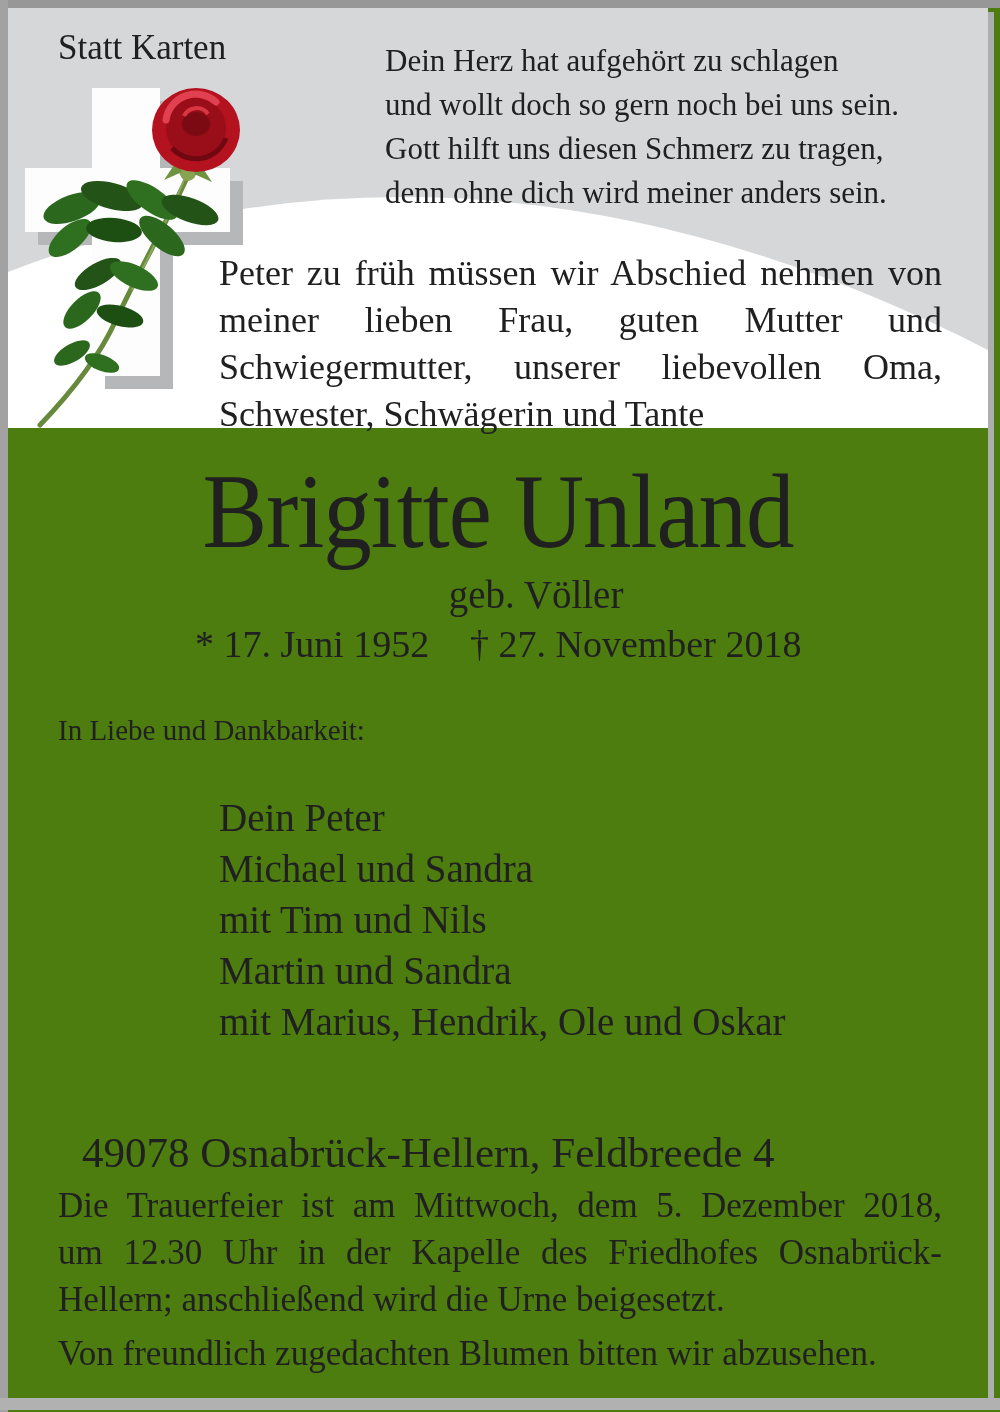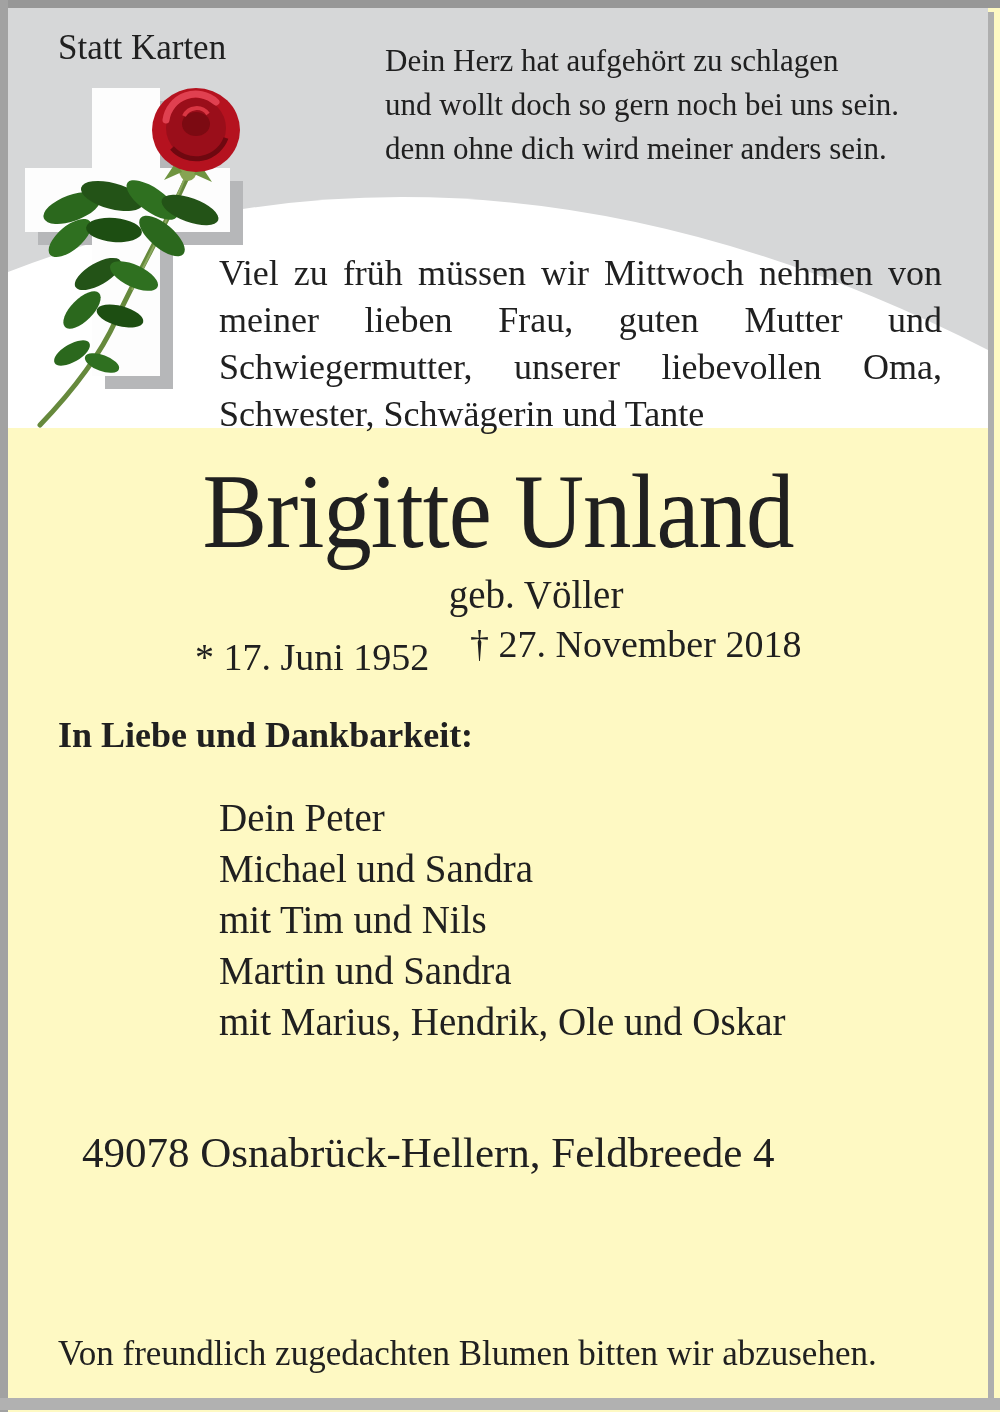--- a/index.html
+++ b/index.html
@@ -1,19 +1,19 @@
 <!DOCTYPE html>
 <html><head>
 <meta charset="utf-8">
 <style>
   html,body{margin:0;padding:0;background:#ffffff;}
   .page{
     position:relative;
     width:1000px;height:1412px;
-    background:#fef9c3;
+    background:#4d7c0f;
     overflow:hidden;
     font-family:"Liberation Serif","DejaVu Serif",serif;
     color:#202020;
   }
   
   .frame-top{position:absolute;left:0;top:0;width:1000px;height:8px;background:#979797;}
   .frame-left{position:absolute;left:0;top:0;width:8px;height:1412px;background:#a2a2a2;}
   .frame-right{position:absolute;left:988px;top:12px;width:6px;height:1392px;background:#aeaeae;}
   .frame-bottom{position:absolute;left:0;top:1398px;width:1000px;height:12px;background:#b1b1b1;}
 
@@ -21,23 +21,23 @@
   .cross-art{position:absolute;left:12px;top:78px;z-index:2;}
 
   .txt{position:absolute;z-index:3;}
   .statt{left:58px;top:28px;font-size:35px;}
   .poem{left:385px;top:26px;font-size:31px;line-height:44px;margin-top:13px;}
   .intro{left:219px;top:250px;width:723px;font-size:36px;line-height:47px;}
   .jline{text-align:justify;text-align-last:justify;}
   .name{left:8px;top:448px;width:980px;text-align:center;font-size:97px;line-height:1.2;
         letter-spacing:-1px;transform:scaleY(1.1);transform-origin:50% 0;}
   .maiden{left:8px;top:572px;width:980px;text-align:center;font-size:39px;padding-left:38px;}
-  .birth{left:195px;top:622px;font-size:38px;margin-top:13px;}
+  .birth{left:195px;top:622px;font-size:38px;}
   .death{left:470px;top:622px;font-size:38px;}
-  .closing{left:58px;top:714px;font-size:36px;font-weight:bold;}
+  .closing{left:58px;top:714px;font-size:29px;}
   .mourners{left:219px;top:792px;font-size:39px;line-height:51px;}
   .address{left:58px;top:1128px;font-size:43px;margin-left:24px;}
   .funeral{left:58px;top:1182px;width:884px;font-size:35px;line-height:47px;}
   .flowers{left:58px;top:1334px;font-size:35px;}
 </style>
 </head>
 <body>
 
 <div class="page">
 
@@ -90,25 +90,26 @@
       <ellipse cx="184" cy="46" rx="14" ry="12" fill="#7c0a12"></ellipse>
       <path d="M172,38 A14 14 0 0 1 196,36" fill="none" stroke="#d93643" stroke-width="4"></path>
     </g>
   </svg>
 
   <div class="txt statt">Statt Karten</div>
 
   <div class="txt poem">
     <div>Dein Herz hat aufgehört zu schlagen</div>
     <div>und wollt doch so gern noch bei uns sein.</div>
+    <div>Gott hilft uns diesen Schmerz zu tragen,</div>
     <div>denn ohne dich wird meiner anders sein.</div>
   </div>
 
   <div class="txt intro">
-    <div class="jline">Viel zu früh müssen wir Mittwoch nehmen von</div>
+    <div class="jline">Peter zu früh müssen wir Abschied nehmen von</div>
     <div class="jline">meiner lieben Frau, guten Mutter und</div>
     <div class="jline">Schwiegermutter, unserer liebevollen Oma,</div>
     <div>Schwester, Schwägerin und Tante</div>
   </div>
 
   <div class="txt name">Brigitte Unland</div>
   <div class="txt maiden">geb. Völler</div>
 
   <div class="txt birth">* 17. Juni 1952</div>
   <div class="txt death">† 27. November 2018</div>
@@ -118,16 +119,21 @@
   <div class="txt mourners">
     <div>Dein Peter</div>
     <div>Michael und Sandra</div>
     <div>mit Tim und Nils</div>
     <div>Martin und Sandra</div>
     <div>mit Marius, Hendrik, Ole und Oskar</div>
   </div>
 
   <div class="txt address">49078 Osnabrück-Hellern, Feldbreede 4</div>
 
+  <div class="txt funeral">
+    <div class="jline">Die Trauerfeier ist am Mittwoch, dem 5. Dezember 2018,</div>
+    <div class="jline">um 12.30 Uhr in der Kapelle des Friedhofes Osnabrück-</div>
+    <div>Hellern; anschließend wird die Urne beigesetzt.</div>
+  </div>
 
   <div class="txt flowers">Von freundlich zugedachten Blumen bitten wir abzusehen.</div>
 
 </div>
 
 </body></html>

